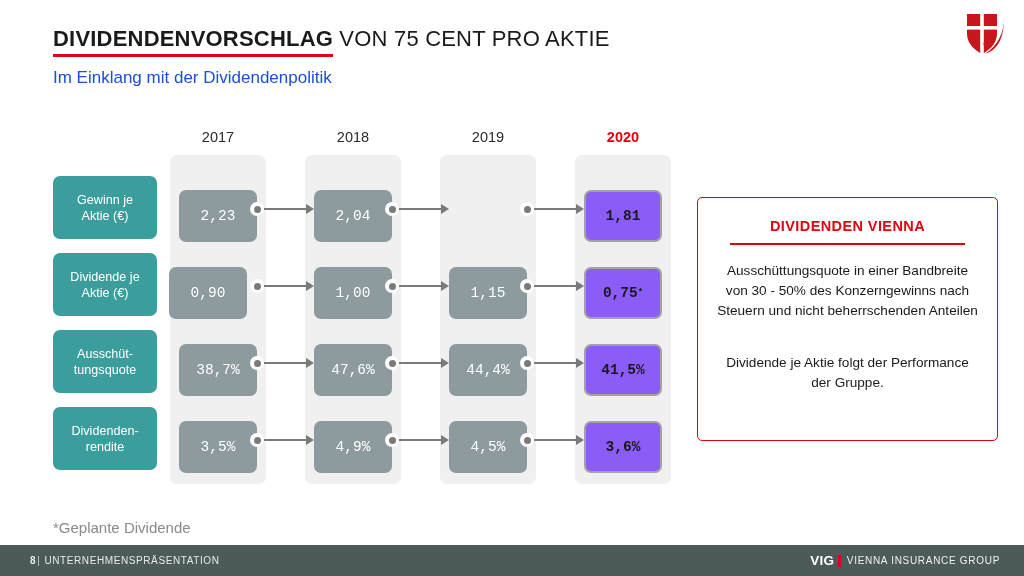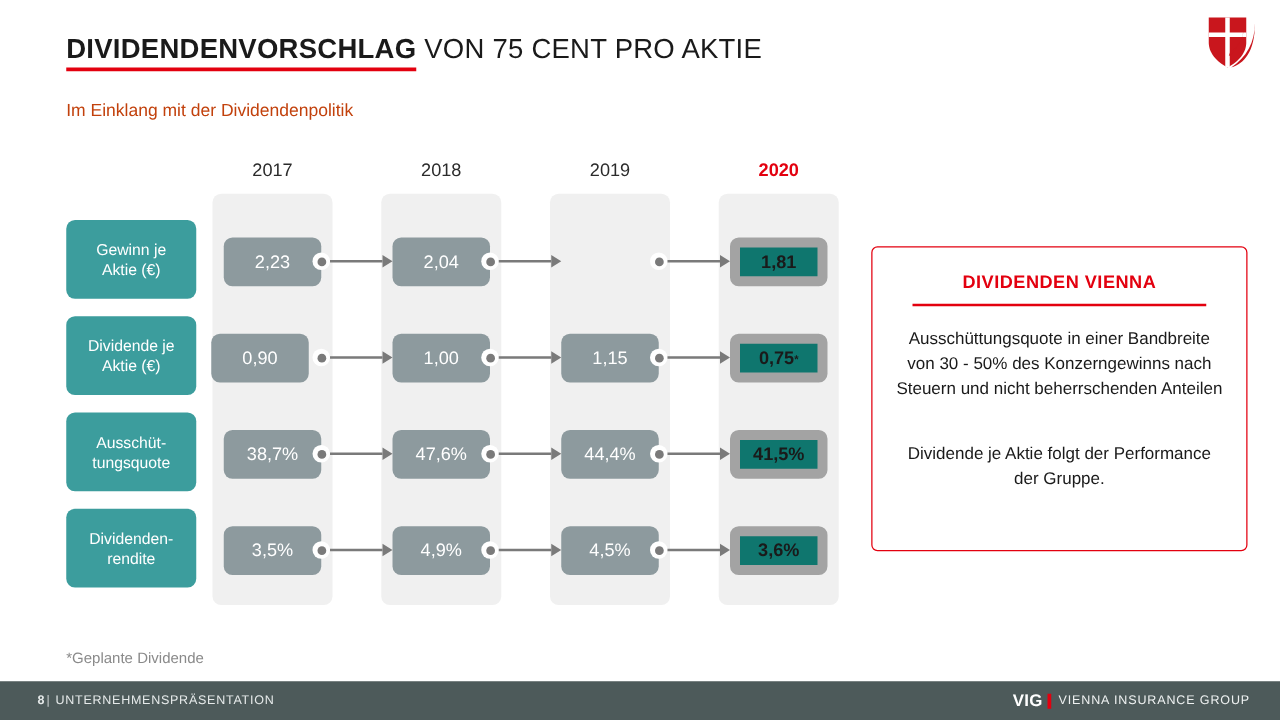--- a/index.html
+++ b/index.html
@@ -17,22 +17,22 @@
     font-size:22px; letter-spacing:.2px; color:#1a1a1a;
     white-space:nowrap;
   }
   #slide-title .strong {
     font-weight:bold;
     border-bottom:3px solid #e3000f;
     padding-bottom:3px;
   }
   #slide-title .rest { font-weight:normal; }
   #slide-subtitle {
-    position:absolute; left:53px; top:80px;
-    font-size:14px; color:#c2410c; font-weight:normal;
+    position:absolute; left:53px; top:68px;
+    font-size:17px; color:#1d4ed8; font-weight:normal;
   }
 
   
   #vig-logo { position:absolute; right:18px; top:12px; width:42px; height:44px; }
 
   
   #chart { position:absolute; left:0; top:0; width:700px; height:500px; }
 
   .year-label {
     position:absolute; top:129px; width:96px; text-align:center;
@@ -49,27 +49,27 @@
   .cat-label {
     position:absolute; left:53px; width:104px; height:63px;
     background:#3c9d9d; border-radius:7px;
     color:#ffffff; font-size:12.6px; line-height:16px;
     display:flex; align-items:center; justify-content:center;
     text-align:center; padding:0 5px;
   }
 
   
   .pill {
-    position:absolute; width:78px; height:39px;
+    position:absolute; width:78px; height:52px;
     background:#8d9a9e; border-radius:7px;
     color:#ffffff; font-size:14.5px;
-    display:flex; align-items:center; justify-content:center;
+    display:flex; align-items:center; justify-content:center;font-family:Liberation Mono, monospace;
   }
   .pill.highlight {
-    background:#0f766e; border:8px solid #a3a3a3;
+    background:#8b5cf6; border:2px solid #a3a3a3;
     color:#1a1a1a; font-weight:bold;
   }
   .pill .sup { font-size:9px; vertical-align:super; line-height:0; }
 
   
   .dot {
     position:absolute; width:14px; height:14px; border-radius:50%;
     background:#ffffff; display:flex; align-items:center; justify-content:center;
   }
   .dot::after {
@@ -98,21 +98,21 @@
   }
   #info-rule { height:1.6px; background:#e3000f; margin:0 14px 16px 14px; }
   .info-para {
     text-align:center; font-size:13.6px; line-height:20px; color:#1a1a1a;
   }
   .info-para + .info-para { margin-top:32px; }
 
   
   #footnote {
     position:absolute; left:53px; top:519px;
-    font-size:12px; color:#8a8a8a;text-align:center;
+    font-size:15px; color:#8a8a8a;text-align:center;
   }
 
   
   #footer {
     position:absolute; left:0; bottom:0; width:1024px; height:31px;
     background:#4d5a5a; display:flex; align-items:center;
   }
   #footer-left {
     position:absolute; left:30px;
     font-size:10px; color:#e6eaea; letter-spacing:.6px;

